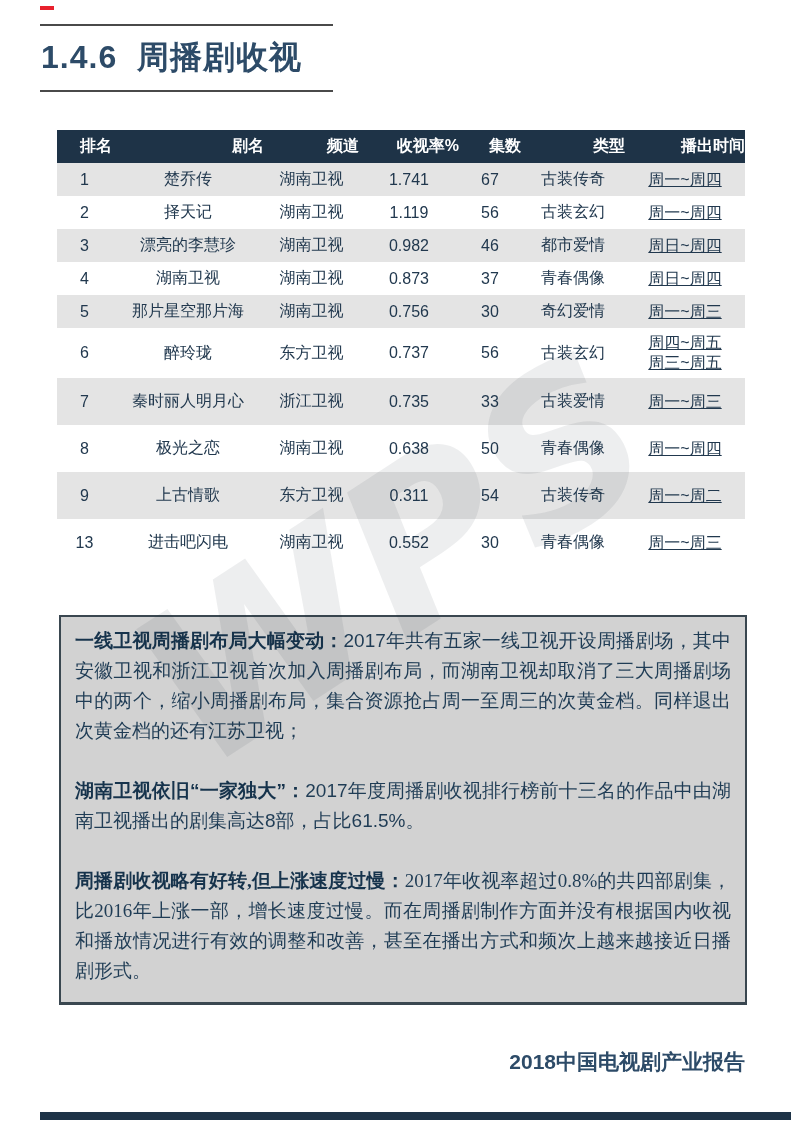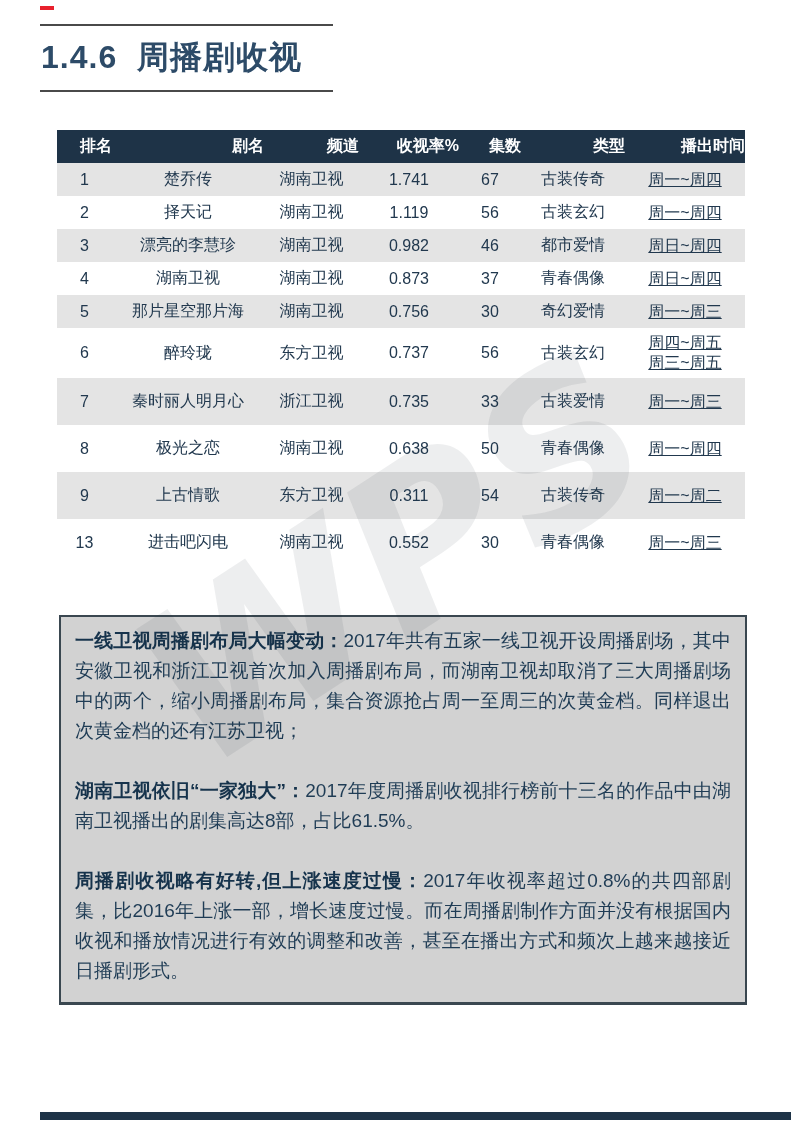--- a/index.html
+++ b/index.html
@@ -36,21 +36,21 @@
   .cell-schedule{white-space:pre-line;line-height:20px;text-decoration:underline;}
   
   .note-box{
     position:absolute;left:59px;top:615px;width:688px;box-sizing:border-box;
     background:#d2d2d2;border:2px solid #3a4750;border-bottom-width:3px;
     padding:9px 14px 8px 14px;
   }
   .note-box p{
     margin:0 0 30px 0;font-size:19px;line-height:30px;color:#1f3c55;text-align:justify;
   }
-  .note-box p:last-child{margin-bottom:8px;}
+  .note-box p:last-child{margin-bottom:8px;font-family:Liberation Serif, serif;}
   .note-box b{font-weight:bold;color:#16334c;}
   
   .footer{
     position:absolute;right:48px;top:1048px;
     font-size:21px;font-weight:bold;color:#2d4b68;
   }
   
   .bottom-bar{position:absolute;left:40px;top:1112px;width:751px;height:8px;background:#1e3347;}
   
   .watermark{
@@ -189,18 +189,19 @@
         </tr>
       </tbody>
   </table>
 
   <section class="note-box">
     <p><b>一线卫视周播剧布局大幅变动：</b><span>2017年共有五家一线卫视开设周播剧场，其中安徽卫视和浙江卫视首次加入周播剧布局，而湖南卫视却取消了三大周播剧场中的两个，缩小周播剧布局，集合资源抢占周一至周三的次黄金档。同样退出次黄金档的还有江苏卫视；</span></p>
     <p><b>湖南卫视依旧“一家独大”：</b><span>2017年度周播剧收视排行榜前十三名的作品中由湖南卫视播出的剧集高达8部，占比61.5%。</span></p>
     <p><b>周播剧收视略有好转,但上涨速度过慢：</b><span>2017年收视率超过0.8%的共四部剧集，比2016年上涨一部，增长速度过慢。而在周播剧制作方面并没有根据国内收视和播放情况进行有效的调整和改善，甚至在播出方式和频次上越来越接近日播剧形式。</span></p>
   </section>
 
+  <div class="footer">2018中国电视剧产业报告</div>
 
   <div class="bottom-bar"></div>
 
   <div class="watermark">WPS</div>
 
 </div>
 
 </body></html>

